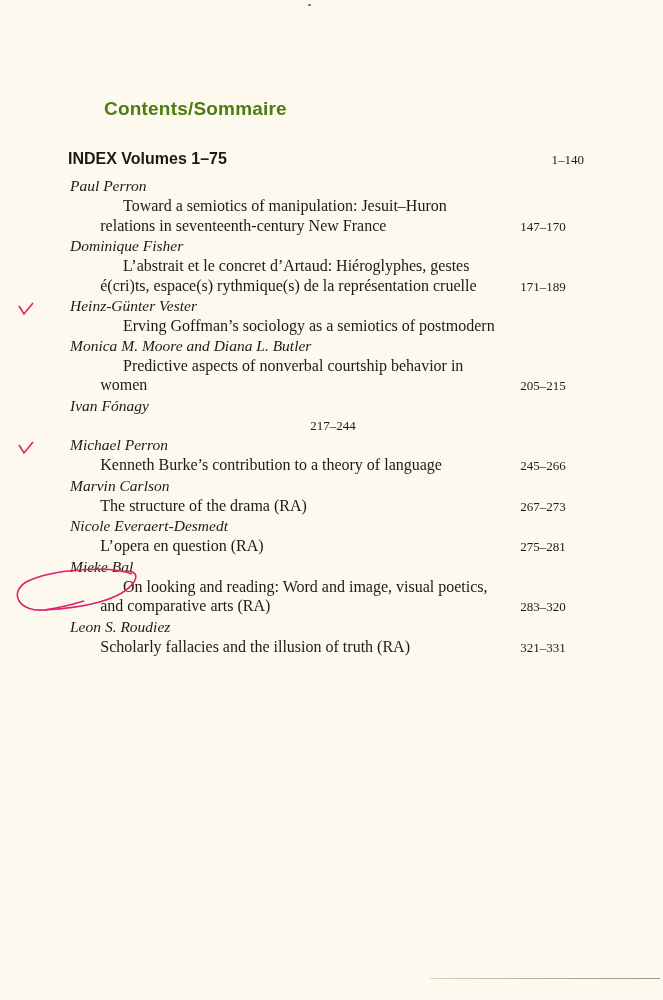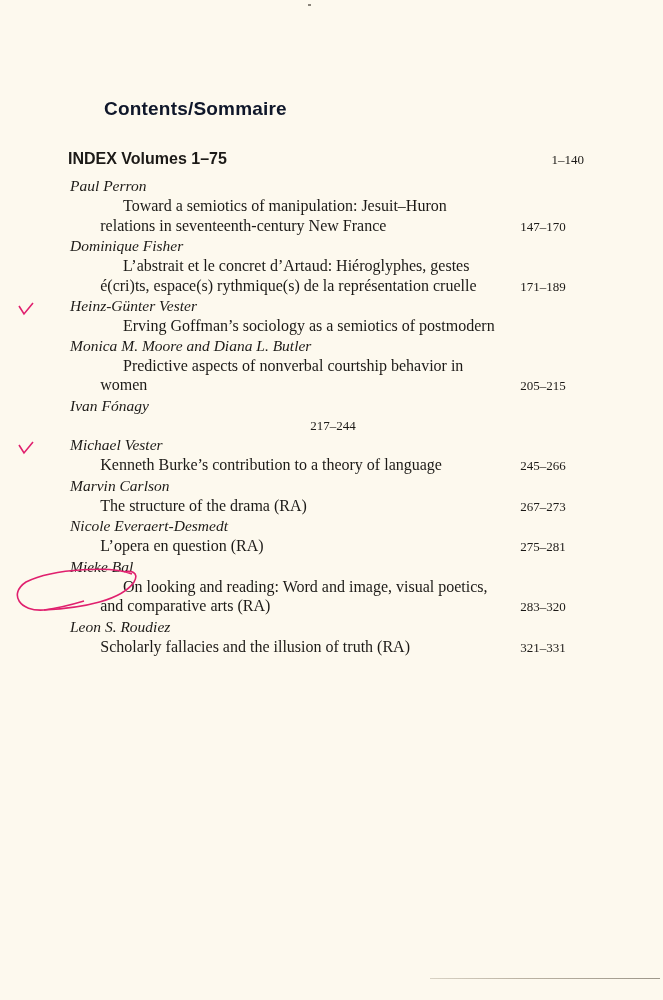--- a/index.html
+++ b/index.html
@@ -7,21 +7,21 @@
       width: 663px; height: 1000px; overflow: hidden;
       background: #fdf9ee;
       position: relative;
       font-family: "Liberation Serif", serif;
       color: #1c1a17;
     }
     .page-title {
       position: absolute; left: 104px; top: 98px;
       font-family: "Liberation Sans", sans-serif;
       font-weight: bold; font-size: 19px; letter-spacing: 0.2px;
-      color: #0f172a;
+      color: #4d7c0f;
     }
     .index-row {
       position: absolute; left: 68px; top: 150px; width: 516px;
       display: flex; justify-content: space-between; align-items: flex-end;
     }
     .index-label {
       font-family: "Liberation Sans", sans-serif; font-weight: bold; font-size: 16px;
     }
     .pages { font-size: 13px; text-align: right; }
     .entries { position: absolute; left: 70px; top: 176px; width: 514px; }
@@ -100,21 +100,21 @@
     <div class="entry">
       <div class="author">Ivan Fónagy</div>
       <div class="title-line">
         <span class="pages">217–244</span>
       </div>
     </div>
     <div class="entry">
       <svg class="check" viewBox="0 0 16 16" style="left: -52px; top: 4px;">
         <path d="M1 6 L6 14 L15 3" fill="none" stroke="#e0206e" stroke-width="1.6"></path>
       </svg>
-      <div class="author">Michael Vester</div>
+      <div class="author">Michael Perron</div>
       <div class="title-line">
         <span class="title-text">Kenneth Burke’s contribution to a theory of language</span>
         <span class="pages">245–266</span>
       </div>
     </div>
     <div class="entry">
       <div class="author">Marvin Carlson</div>
       <div class="title-line">
         <span class="title-text">The structure of the drama (RA)</span>
         <span class="pages">267–273</span>

